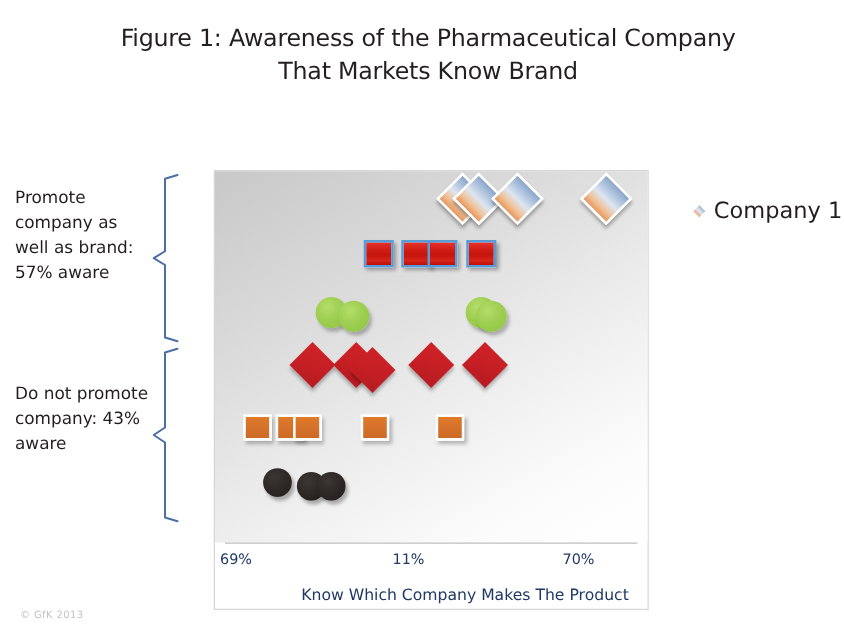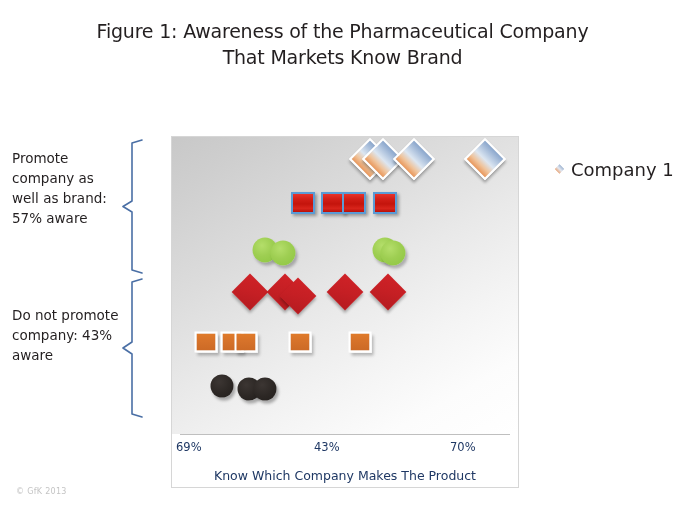--- a/index.html
+++ b/index.html
@@ -131,20 +131,21 @@
     white-space: nowrap;
   }
   #x-axis-title {
     position: absolute;
     left: 171px;
     top: 468px;
     width: 348px;
     text-align: center;
     font-size: 12.5px;
     color: #1f3864;
+    padding-left: 27px;
   }
 
   
   .annot-text {
     position: absolute;
     font-size: 13.5px;
     line-height: 20px;
     color: #231f20;
     width: 112px;
   }
@@ -282,21 +283,21 @@
   <div class="marker m-c5" style="left:128px; top:205px;"></div>
   <div class="marker m-c5" style="left:188px; top:205px;"></div>
 
   <div class="marker m-c6" style="left:50px; top:249px;"></div>
   <div class="marker m-c6" style="left:77px; top:252px;"></div>
   <div class="marker m-c6" style="left:93px; top:252px;"></div>
 </div>
 
 <div id="x-axis-line"></div>
 <div class="x-tick-label" style="left:176px;">69%</div>
-<div class="x-tick-label" style="left:314px;">43%</div>
+<div class="x-tick-label" style="left:314px;">11%</div>
 <div class="x-tick-label" style="left:450px;">70%</div>
 <div id="x-axis-title">Know Which Company Makes The Product</div>
 
 <div id="legend">
   <div class="legend-row">
     <span class="legend-swatch sw-c1"></span>
     <span class="legend-label">Company 1</span>
   </div>
 </div>
 

